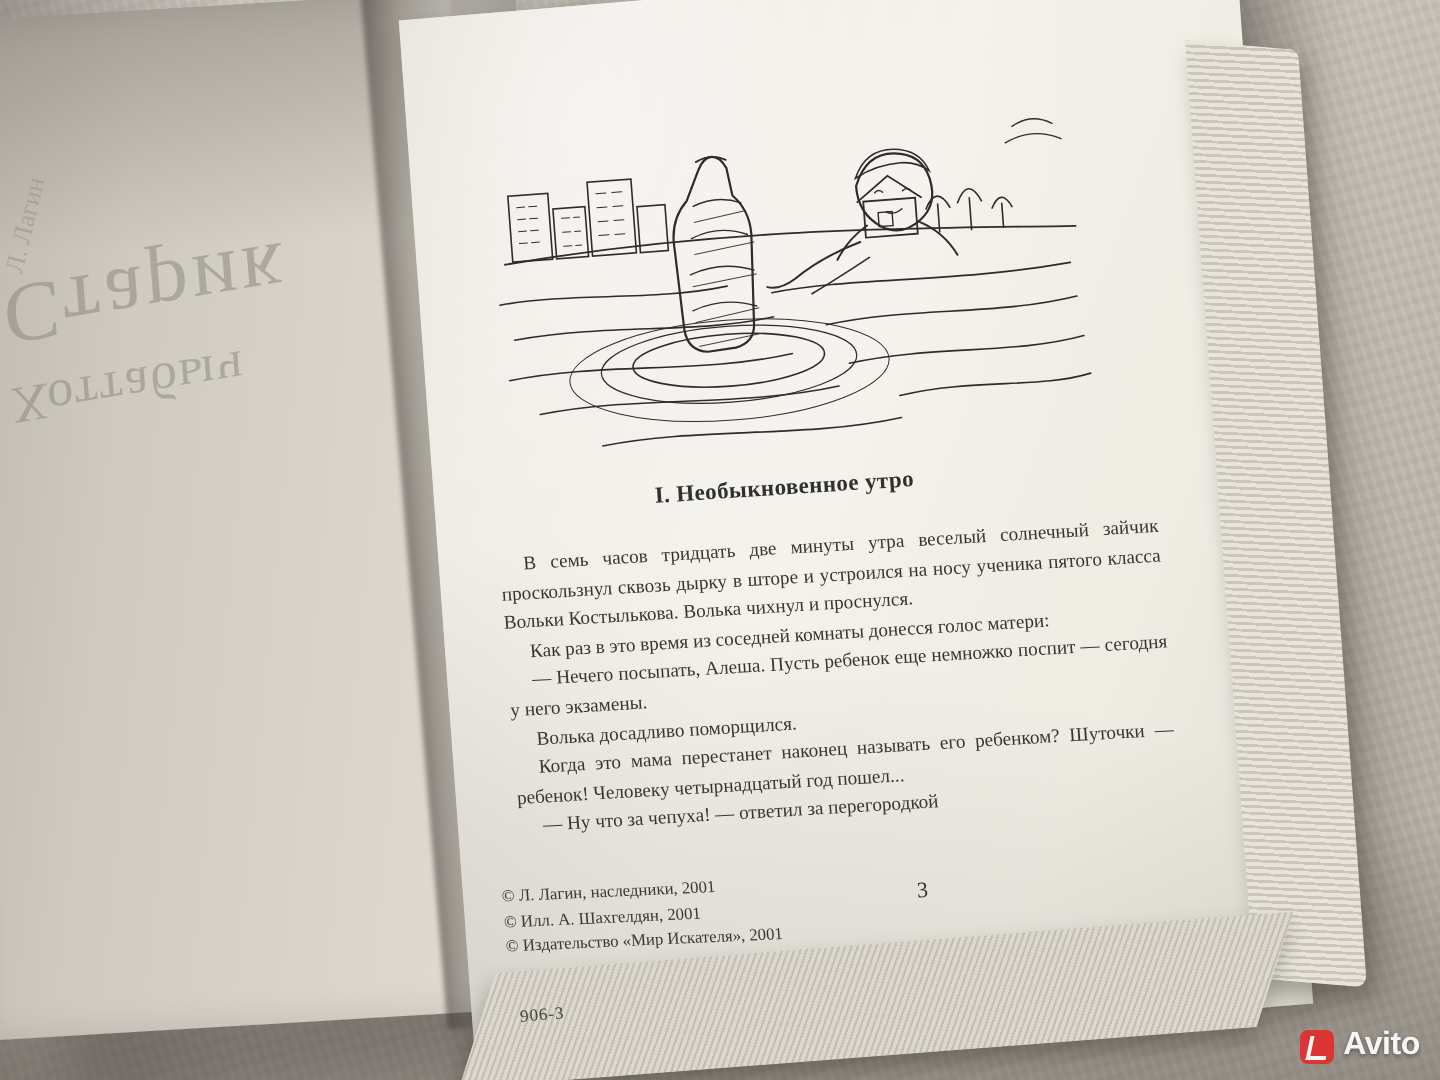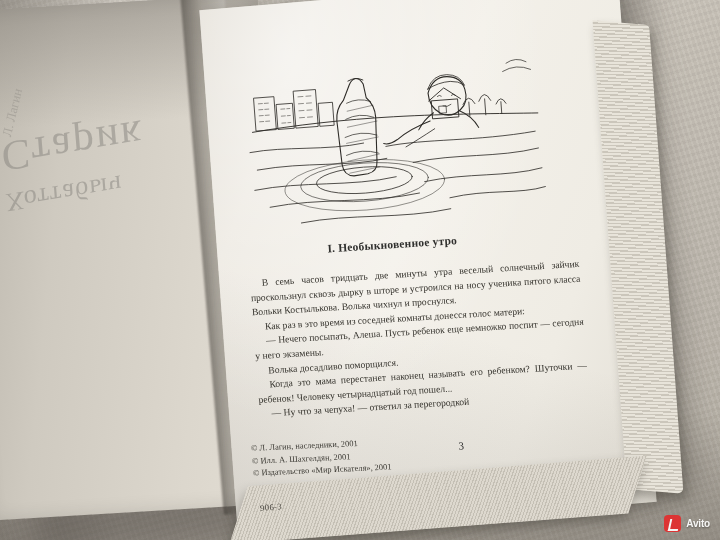--- a/index.html
+++ b/index.html
@@ -261,21 +261,21 @@
     content: "";
     position: absolute;
     left: 4.5px; top: 3.5px;
     width: 8px; height: 10px;
     border-left: 2.3px solid #fff;
     border-bottom: 2.3px solid #fff;
     transform: skewX(-12deg);
   }
   .wm-text {
     font-family: "Liberation Sans", sans-serif;
-    font-size: 10px;
+    font-size: 16px;
     font-weight: bold;
     color: #ffffff;
     text-shadow: 0 1px 2px rgba(0,0,0,0.45);
     letter-spacing: -0.2px;
   }
 </style>
 </head>
 <body>
 
 <div id="scene">

